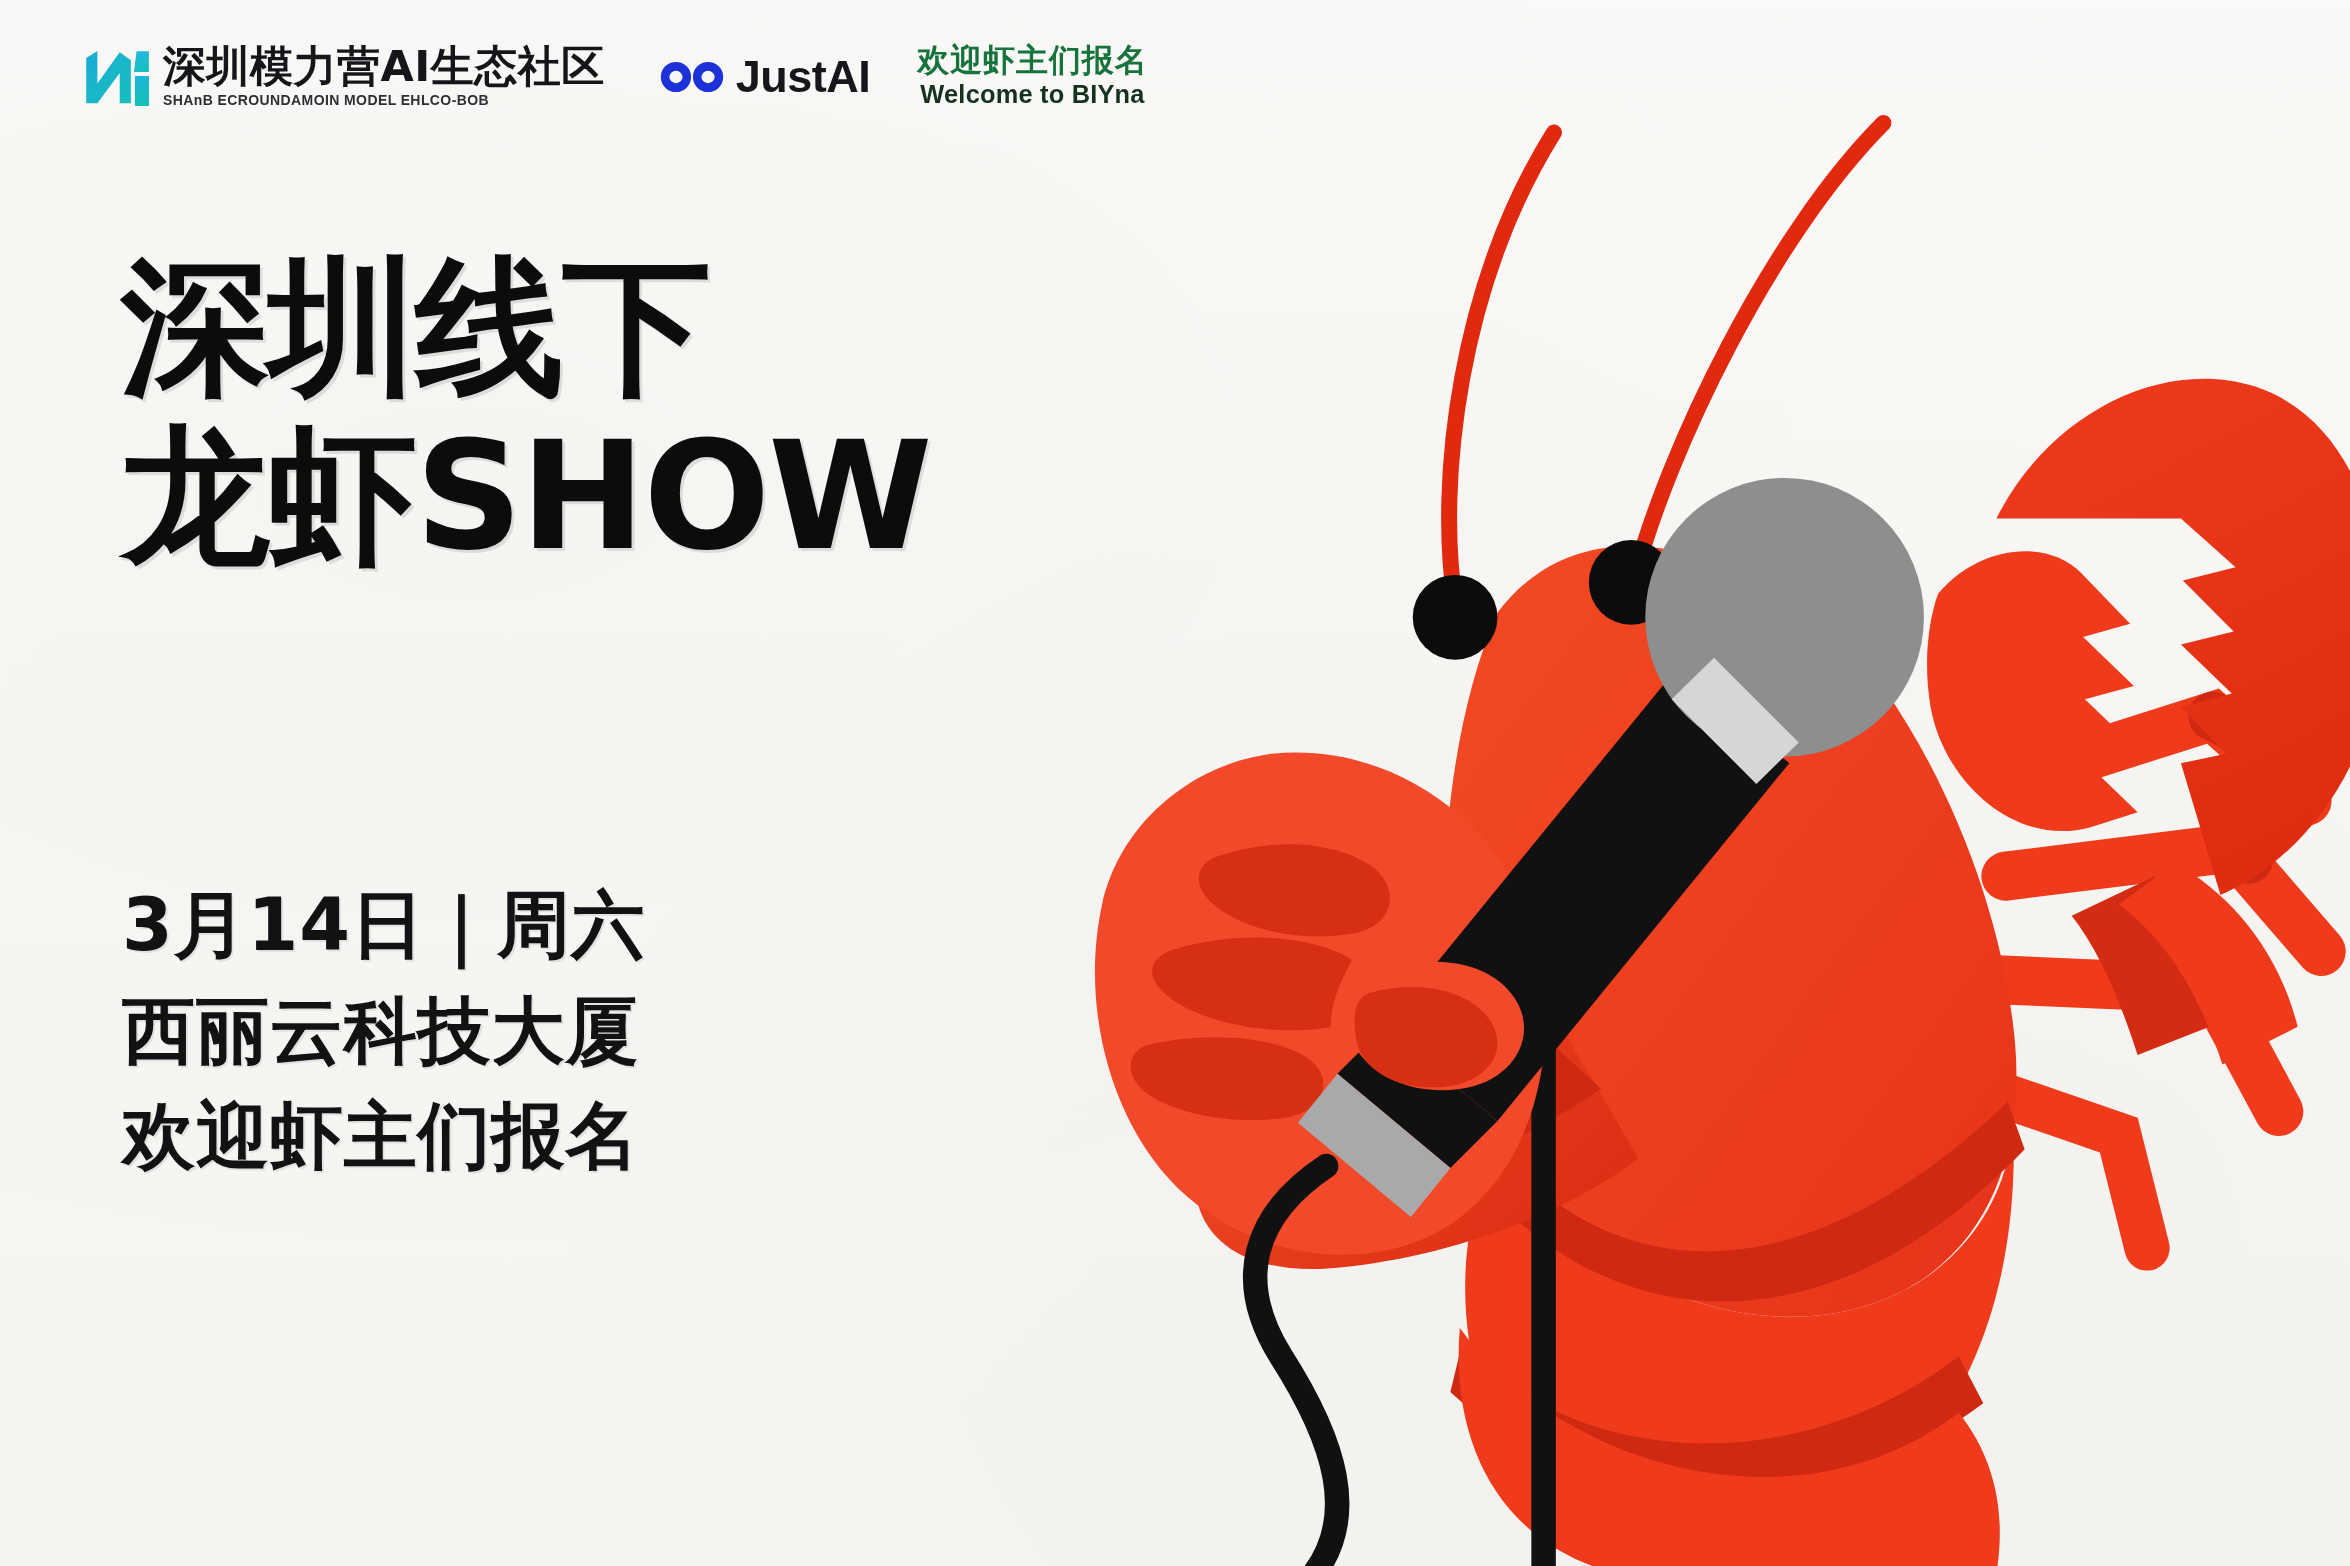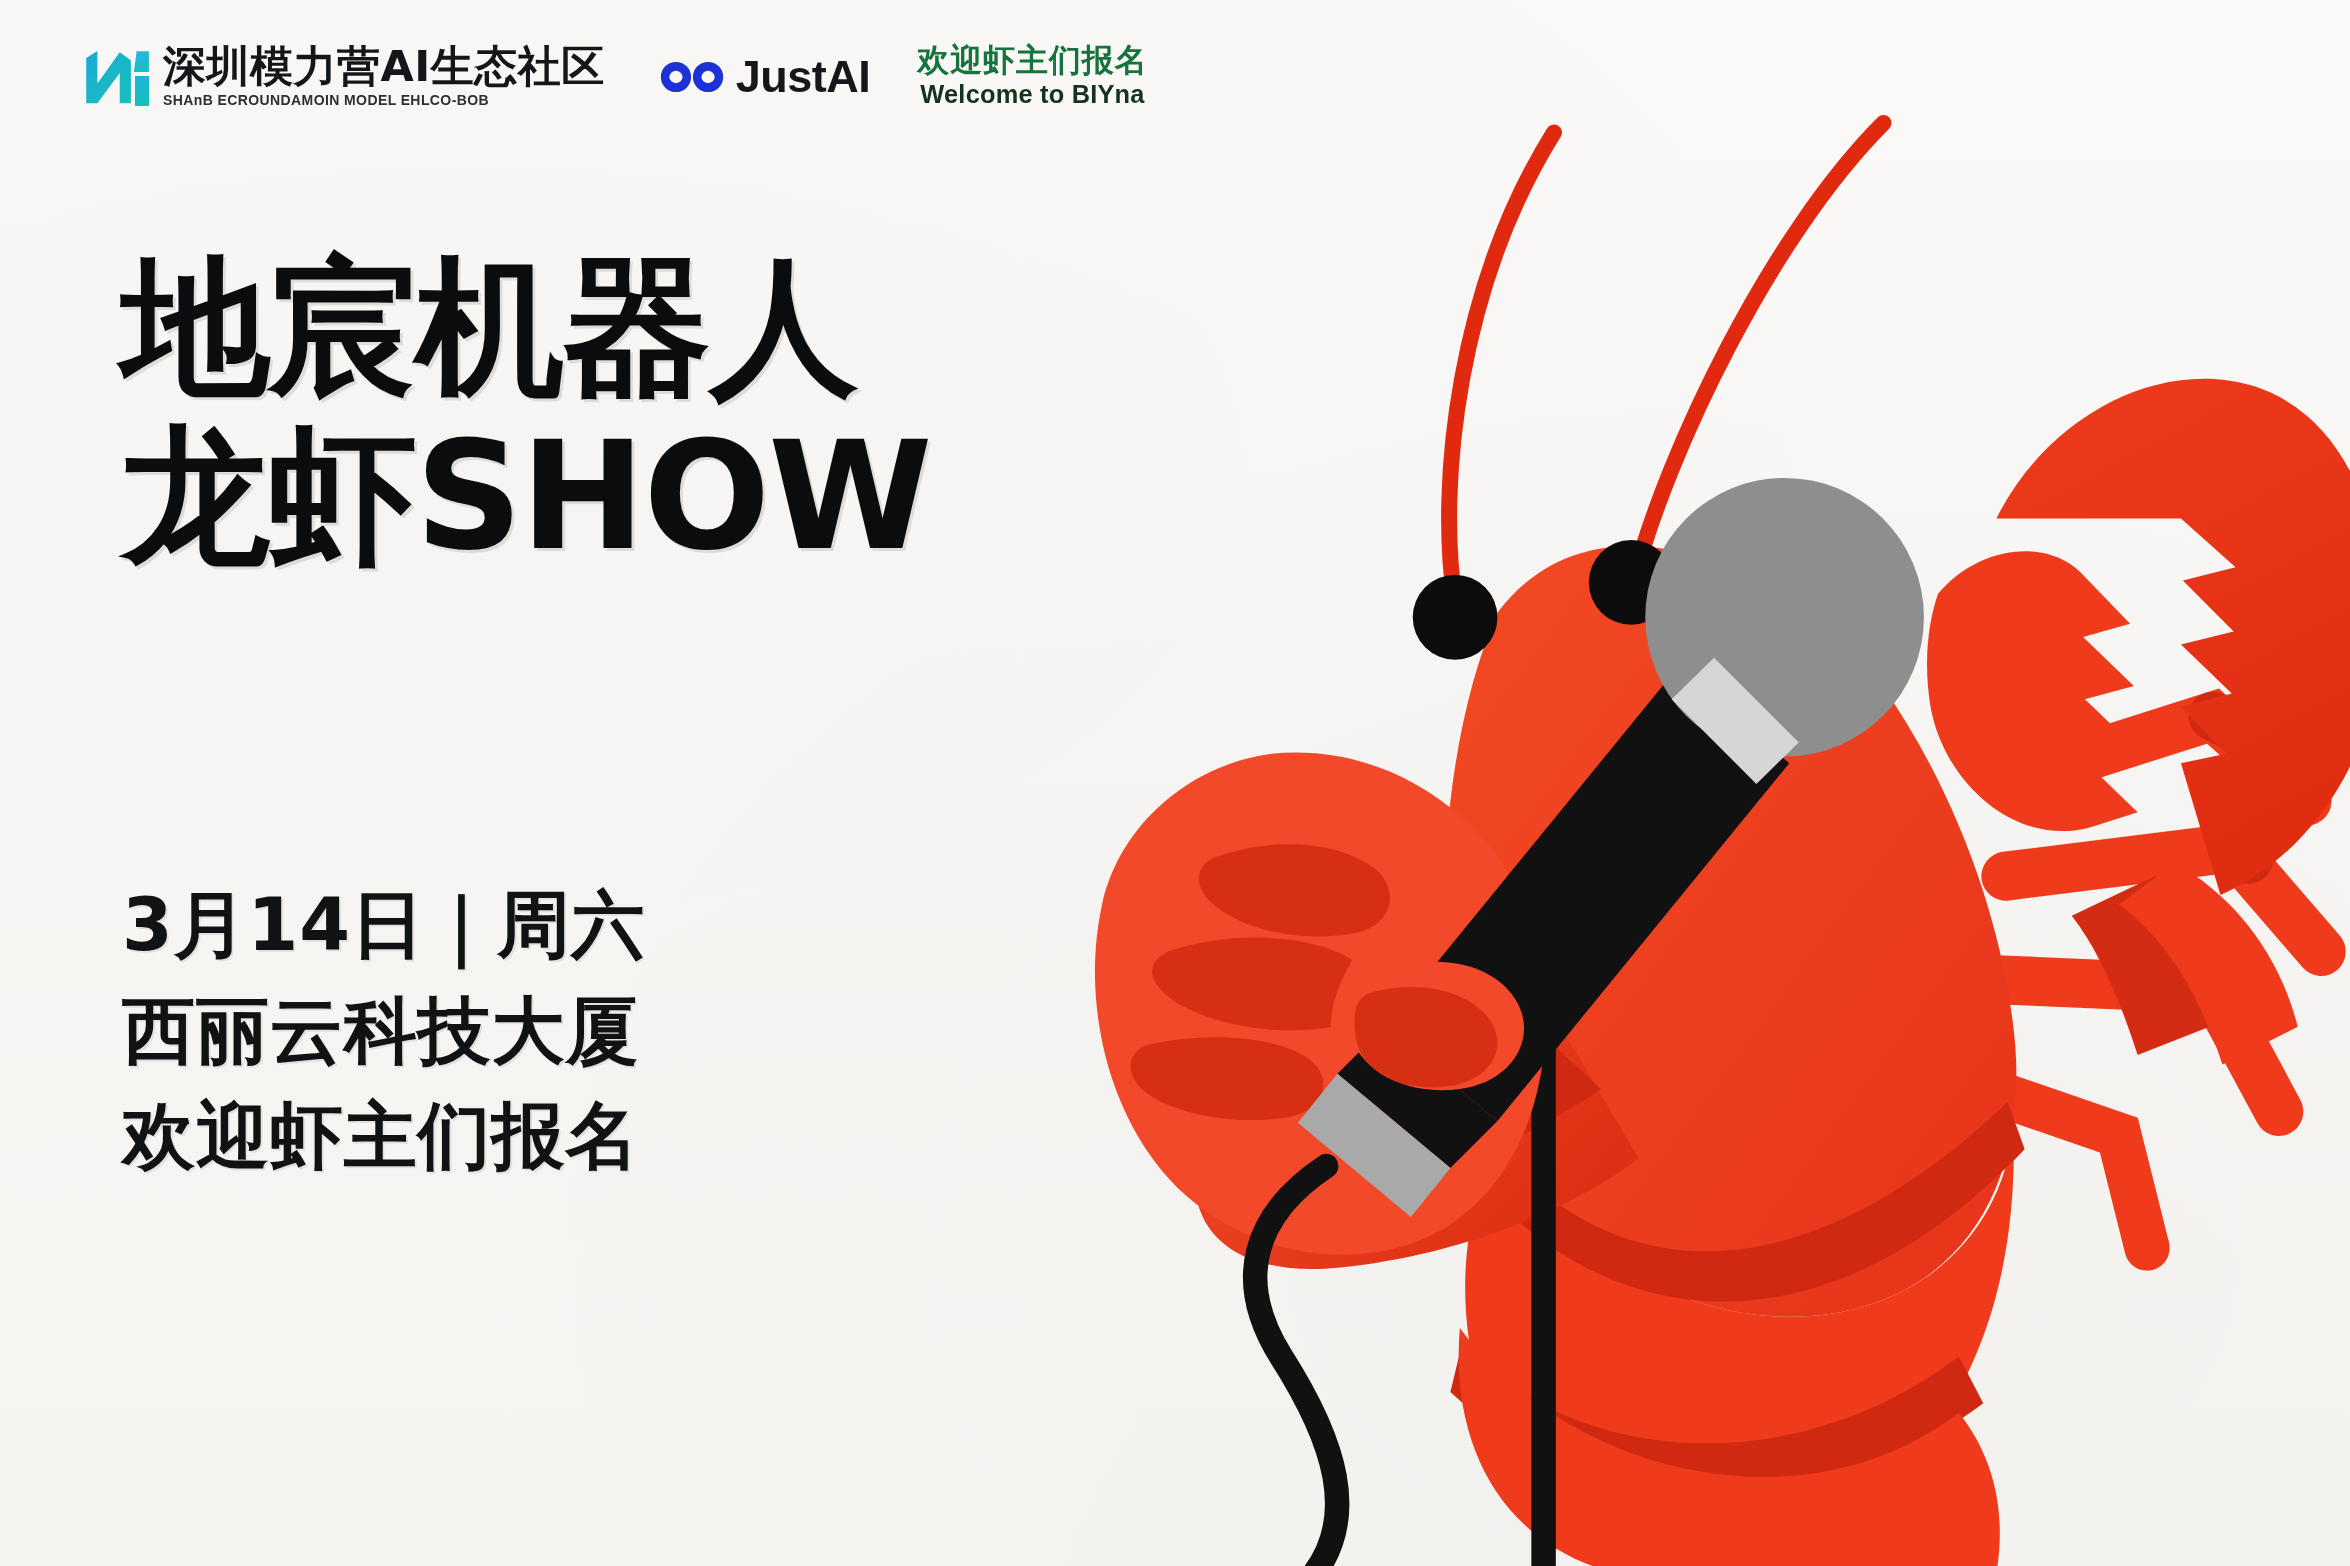--- a/index.html
+++ b/index.html
@@ -232,21 +232,21 @@
     </div>
 
     <div class="sponsor sp5">
       <div class="biyna-cn">欢迎虾主们报名</div>
       <div class="biyna-en">Welcome to BIYna</div>
     </div>
 
   </div>
 
   <div class="headline">
-    <div class="hl-line l1">地宸机器人</div>
+    <div class="hl-line l1">深圳线下</div>
     <div class="hl-line l2">龙虾SHOW</div>
   </div>
 
   <div class="details">
     <div class="det-line">3月14日｜周六</div>
     <div class="det-line">西丽云科技大厦</div>
     <div class="det-line">欢迎虾主们报名</div>
   </div>
 
   <div class="illustration">

